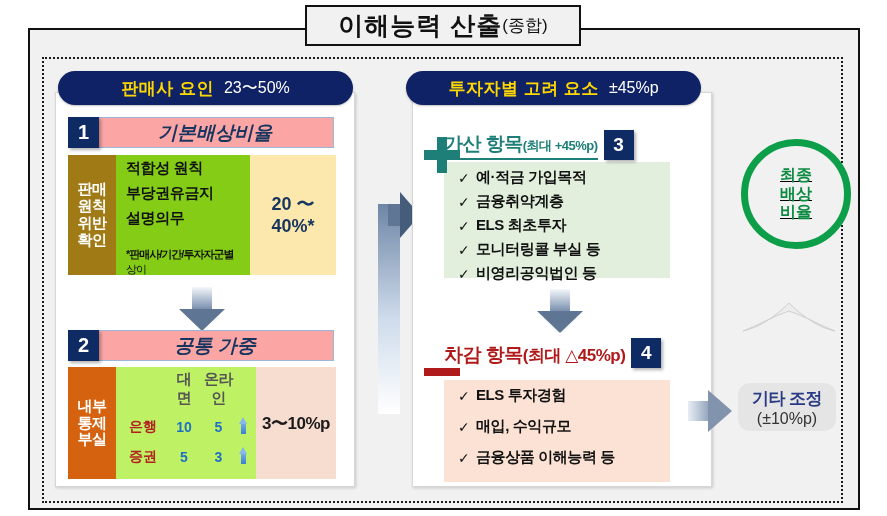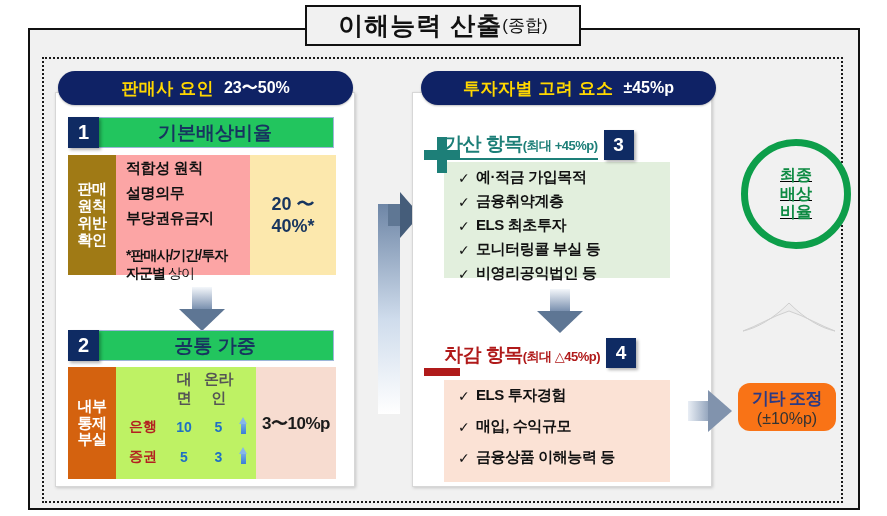--- a/index.html
+++ b/index.html
@@ -23,45 +23,45 @@
   
   .panel{position:absolute;background:#ffffff;border:1px solid #d7d7d7;
     box-shadow:1px 1px 3px rgba(0,0,0,.18);box-sizing:border-box;}
   .panel-left{left:55px;top:92px;width:300px;height:395px;}
   .panel-right{left:412px;top:92px;width:300px;height:395px;}
 
   .pill{position:absolute;height:34px;border-radius:17px;background:#0f2265;
     display:flex;align-items:center;justify-content:center;gap:10px;z-index:20;
     box-shadow:0 1px 2px rgba(0,0,0,.25);}
   .pill-left{left:58px;top:71px;width:295px;}
-  .pill-right{left:421px;top:71px;width:295px;}
+  .pill-right{left:406px;top:71px;width:295px;}
   .pill-title{color:#ffd700;font-size:17px;font-weight:bold;letter-spacing:.5px;}
-  .pill-val{color:#ffffff;font-size:16px;font-weight:bold;}
+  .pill-val{color:#ffffff;font-size:16px;font-weight:normal;}
 
   
   .sec-head{position:absolute;display:flex;align-items:center;z-index:15;}
   .badge{width:31px;height:31px;background:#0f2b63;color:#fff;font-size:20px;
     font-weight:bold;display:flex;align-items:center;justify-content:center;
     box-shadow:2px 2px 3px rgba(0,0,0,.3);z-index:3;}
-  .sec-title-box{height:29px;background:#22c55e;border:1px solid #9cb6d8;
-    display:flex;align-items:center;justify-content:center;margin-left:-3px;z-index:2;}
+  .sec-title-box{height:29px;background:#fca5a5;border:1px solid #9cb6d8;
+    display:flex;align-items:center;justify-content:center;margin-left:-3px;z-index:2;font-style:italic;}
   .sec-title{font-size:19px;font-weight:bold;color:#17355f;}
 
   
   .head1{left:68px;top:117px;}
   .head1 .sec-title-box{width:236px;}
   .block1{position:absolute;left:68px;top:155px;width:268px;height:120px;display:flex;}
   .vtab{width:48px;display:flex;align-items:center;justify-content:center;
     color:#fff;font-weight:bold;font-size:15px;line-height:1.12;text-align:center;
     letter-spacing:-.5px;box-sizing:border-box;}
   .vtab-gold{background:#a07a15;}
   .vtab-orange{background:#d4620f;}
-  .b1-mid{flex:1;background:#fca5a5;padding:4px 12px 0 10px;box-sizing:border-box;}
+  .b1-mid{flex:1;background:#84cc16;padding:4px 12px 0 10px;box-sizing:border-box;}
   .b1-mid .li{font-size:15px;font-weight:bold;color:#111;margin:0 0 6px 0;letter-spacing:-.4px;}
-  .b1-note{font-size:14px;color:#111;font-weight:bold;letter-spacing:-1px;margin-top:19px;}
+  .b1-note{font-size:11px;color:#111;font-weight:bold;letter-spacing:-1px;margin-top:19px;}
   .b1-note .grey{font-weight:normal;}
   .b1-right{width:86px;background:#fce8ad;display:flex;align-items:center;
     justify-content:center;text-align:center;}
   .b1-right span{font-size:18px;font-weight:bold;color:#17355f;line-height:1.25;}
 
   
   .head2{left:68px;top:330px;}
   .head2 .sec-title-box{width:236px;}
   .block2{position:absolute;left:68px;top:367px;width:268px;height:112px;display:flex;}
   .b2-mid{flex:1;background:#bef264;padding:2px 8px 0 0;box-sizing:border-box;}
@@ -82,21 +82,21 @@
   
   .rhead{position:absolute;display:flex;align-items:flex-end;z-index:16;}
   .rhead3{left:444px;top:130px;}
   .plus-mark{position:absolute;left:424px;top:137px;width:36px;height:36px;z-index:18;}
   .plus-mark::before{content:"";position:absolute;left:0;top:13px;width:36px;height:10px;background:#1d7f78;}
   .plus-mark::after{content:"";position:absolute;left:13px;top:0;width:10px;height:36px;background:#1d7f78;}
   .rtitle-add{font-size:19px;font-weight:bold;color:#1d7f78;border-bottom:2px solid #1d7f78;
     padding-bottom:1px;letter-spacing:-.5px;white-space:nowrap;}
   .rtitle-add .small{font-size:13px;}
   .rtitle-sub{font-size:19px;font-weight:bold;color:#b01a1a;letter-spacing:-.5px;white-space:nowrap;}
-  .rtitle-sub .small{font-size:13px;}
+  .rtitle-sub .small{font-size:17px;}
   .badge-r{width:30px;height:30px;background:#0f2b63;color:#fff;font-size:19px;font-weight:bold;
     display:flex;align-items:center;justify-content:center;margin-left:6px;
     box-shadow:2px 2px 3px rgba(0,0,0,.3);}
 
   .list-box{position:absolute;box-sizing:border-box;padding:6px 0 6px 14px;}
   .list-add{left:444px;top:162px;width:226px;height:116px;background:#e2efdd;}
   .list-sub{left:444px;top:380px;width:226px;height:102px;background:#fbe2d5;}
   .list-row{display:flex;align-items:center;font-size:15px;font-weight:bold;color:#111;
     letter-spacing:-.4px;}
   .list-add .list-row{margin-bottom:5px;}
@@ -136,21 +136,21 @@
   
   .green-circle{position:absolute;left:741px;top:139px;width:96px;height:96px;
     border:7px solid #0d9e4a;border-radius:50%;display:flex;flex-direction:column;
     align-items:center;justify-content:center;background:#f1f1f1;text-decoration:underline;}
   .green-circle span{font-size:16px;font-weight:bold;color:#0d8a42;line-height:1.15;}
 
   .chevron{position:absolute;left:739px;top:295px;width:100px;height:40px;}
   .chevron svg{display:block;}
 
   .etc-box{position:absolute;left:738px;top:383px;width:98px;height:48px;
-    background:#f97316;border-radius:12px;display:flex;flex-direction:column;
+    background:#e5e5e5;border-radius:12px;display:flex;flex-direction:column;
     align-items:center;justify-content:center;}
   .etc-t1{font-size:17px;font-weight:bold;color:#2b3a85;letter-spacing:-.5px;}
   .etc-t2{font-size:16px;color:#333;}
 </style>
 </head>
 <body>
 
 <div class="canvas">
 
   <div class="outer-frame"></div>
@@ -173,22 +173,22 @@
       <span class="sec-title">기본배상비율</span>
     </div>
   </div>
 
   <div class="block1">
     <div class="vtab vtab-gold">
       <span id="s1vlabel">판매<br>원칙<br>위반<br>확인</span>
     </div>
     <div class="b1-mid">
       <div class="li">적합성 원칙</div>
+      <div class="li">부당권유금지</div>
       <div class="li">설명의무</div>
-      <div class="li">부당권유금지</div>
       <div class="b1-note"><span>*판매사/기간/투자자군별</span><span class="grey"> 상이</span></div>
     </div>
     <div class="b1-right">
       <span id="s1val">20 〜<br>40%*</span>
     </div>
   </div>
 
   <div class="arrow-down arrow-d1">
     <div class="shaft"></div>
       <div class="head"></div>

